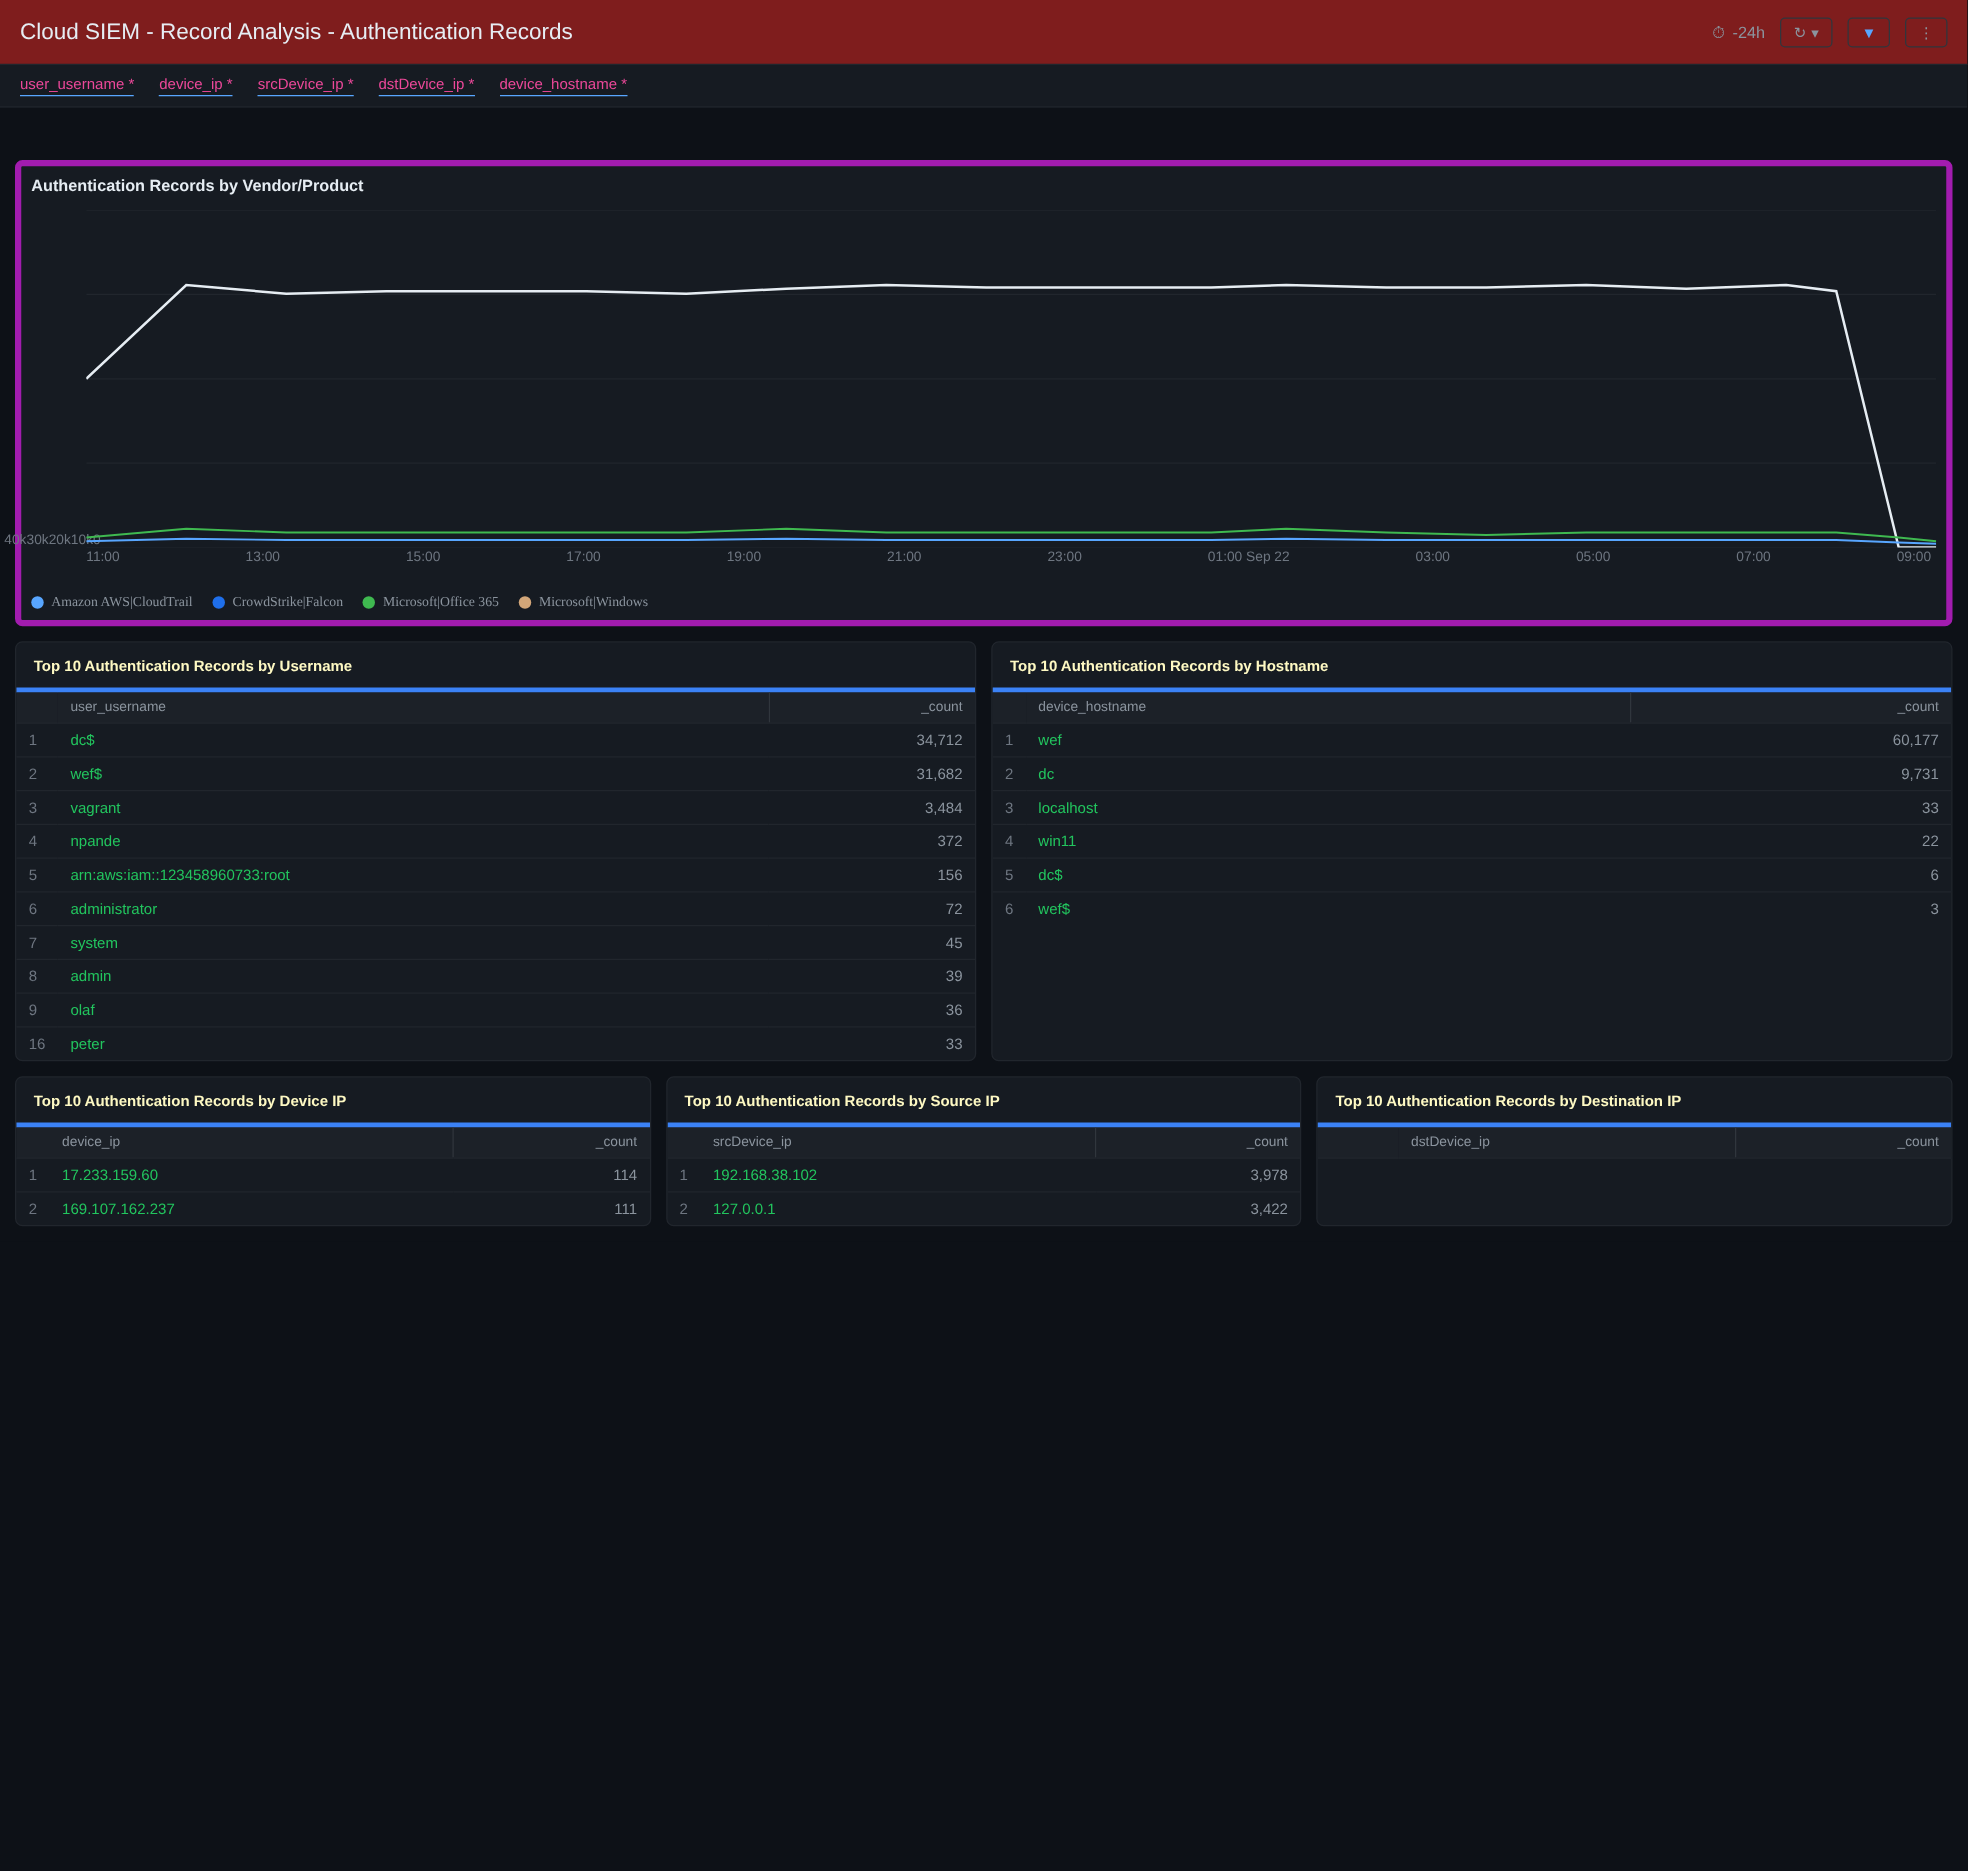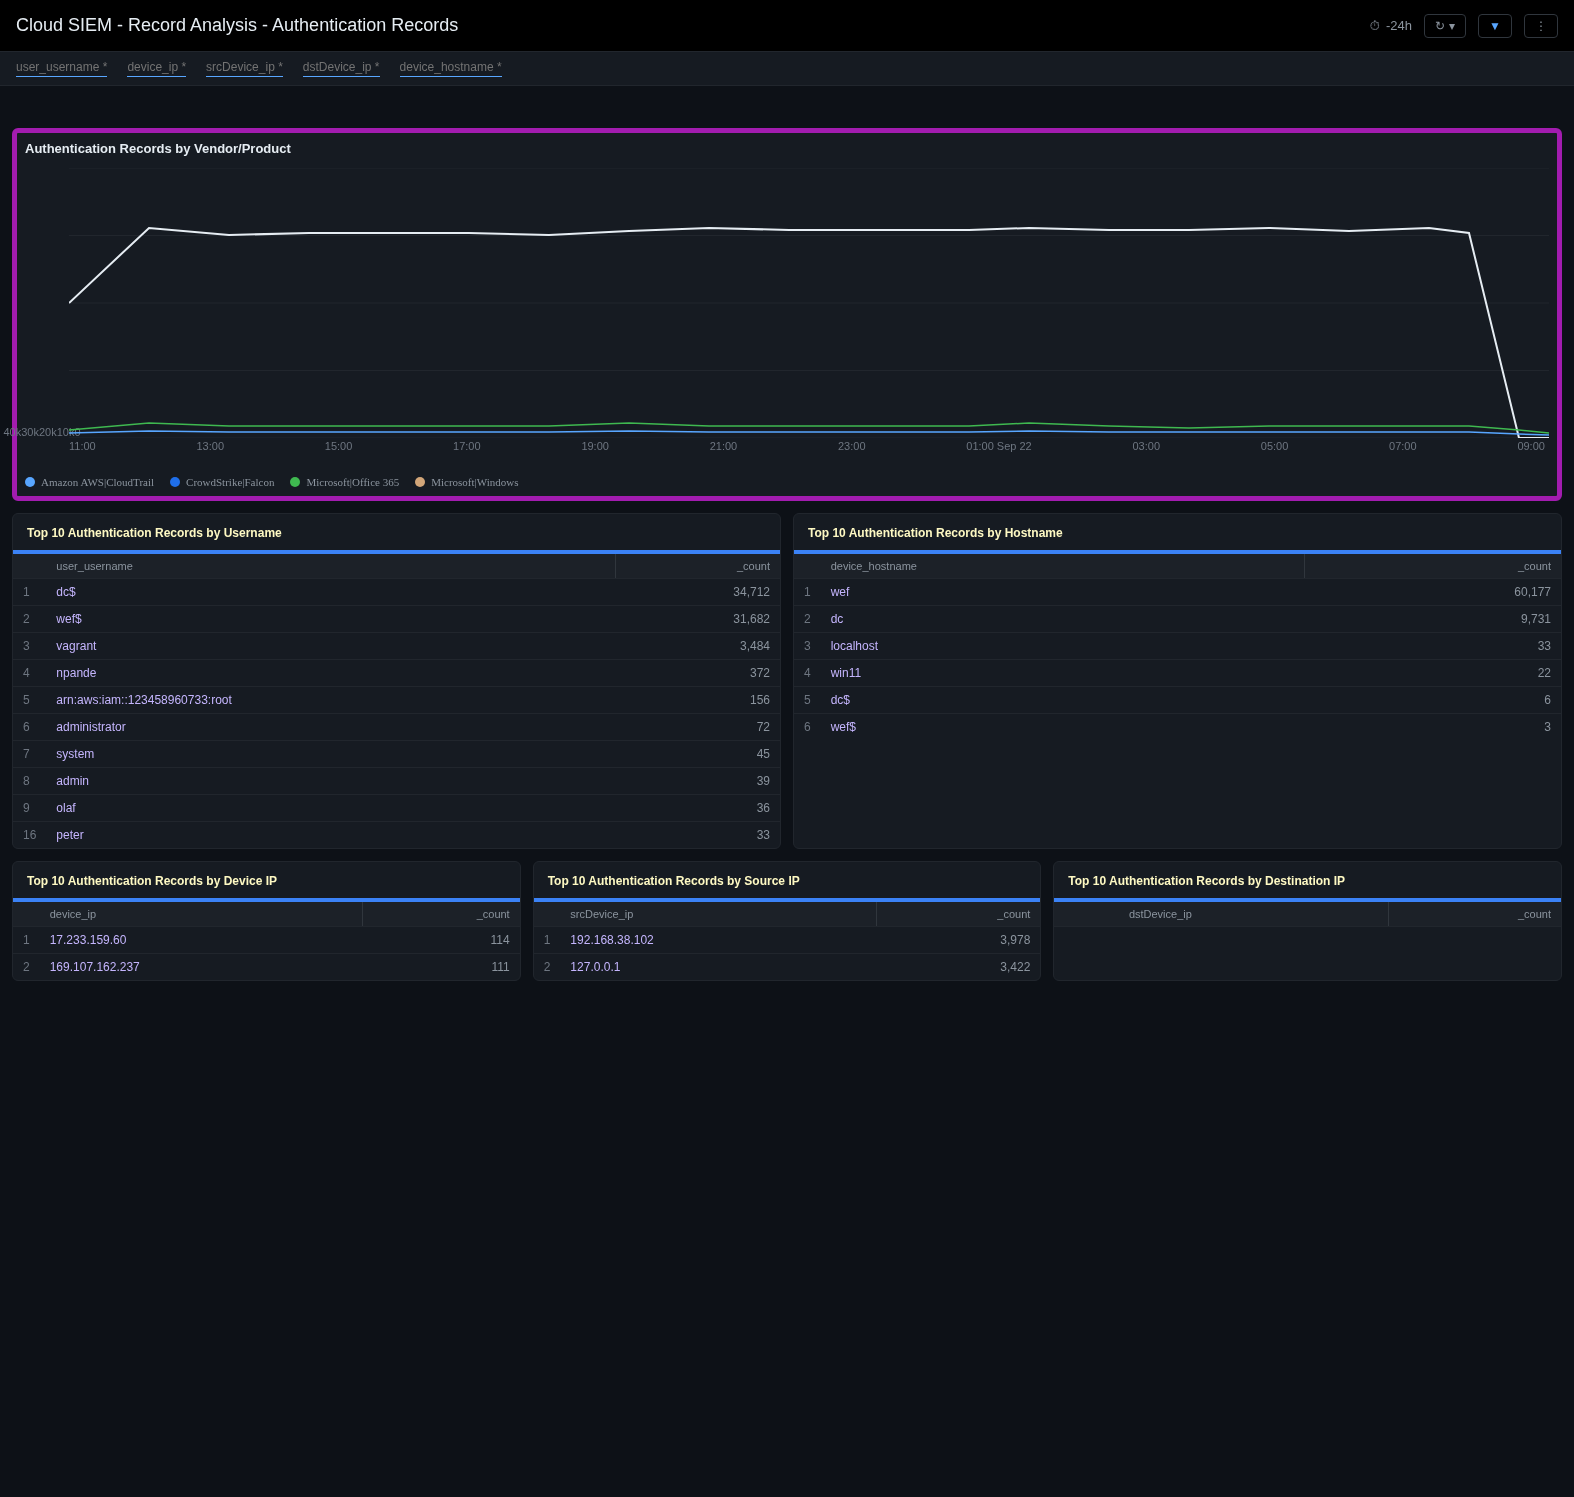--- a/index.html
+++ b/index.html
@@ -10,21 +10,21 @@
       font-size: 12px;
       width: 1574px;
       min-height: 1497px;
     }
     .app-container {
       background: #0d1117;
       padding: 0;
     }
     
     .header {
-      background: #000000;
+      background: #7f1d1d;
       border-bottom: 1px solid #21262d;
       padding: 10px 16px;
       display: flex;
       align-items: center;
       justify-content: space-between;
       height: 52px;
     }
     .header-title {
       color: #e6edf3;
       font-size: 18px;
@@ -57,21 +57,21 @@
     
     .filter-bar {
       background: #161b22;
       border-bottom: 1px solid #21262d;
       padding: 8px 16px;
       display: flex;
       gap: 20px;
       align-items: center;
     }
     .filter-chip {
-      color: #737373;
+      color: #ec4899;
       font-size: 12px;
       border-bottom: 1px solid #58a6ff;
       padding-bottom: 2px;
       cursor: pointer;
     }
     
     .main-content {
       padding: 12px;
     }
     
@@ -182,21 +182,21 @@
       text-align: right;
     }
     .data-table tbody tr {
       border-bottom: 1px solid #21262d;
     }
     .data-table tbody tr:last-child {
       border-bottom: none;
     }
     .data-table tbody td {
       padding: 6px 10px;
-      color: #c4b5fd;
+      color: #22c55e;
       font-size: 12px;
     }
     .data-table tbody td:first-child {
       color: #6e7681;
       width: 24px;
     }
     .data-table tbody td:last-child {
       text-align: right;
       color: #8b949e;
     }

